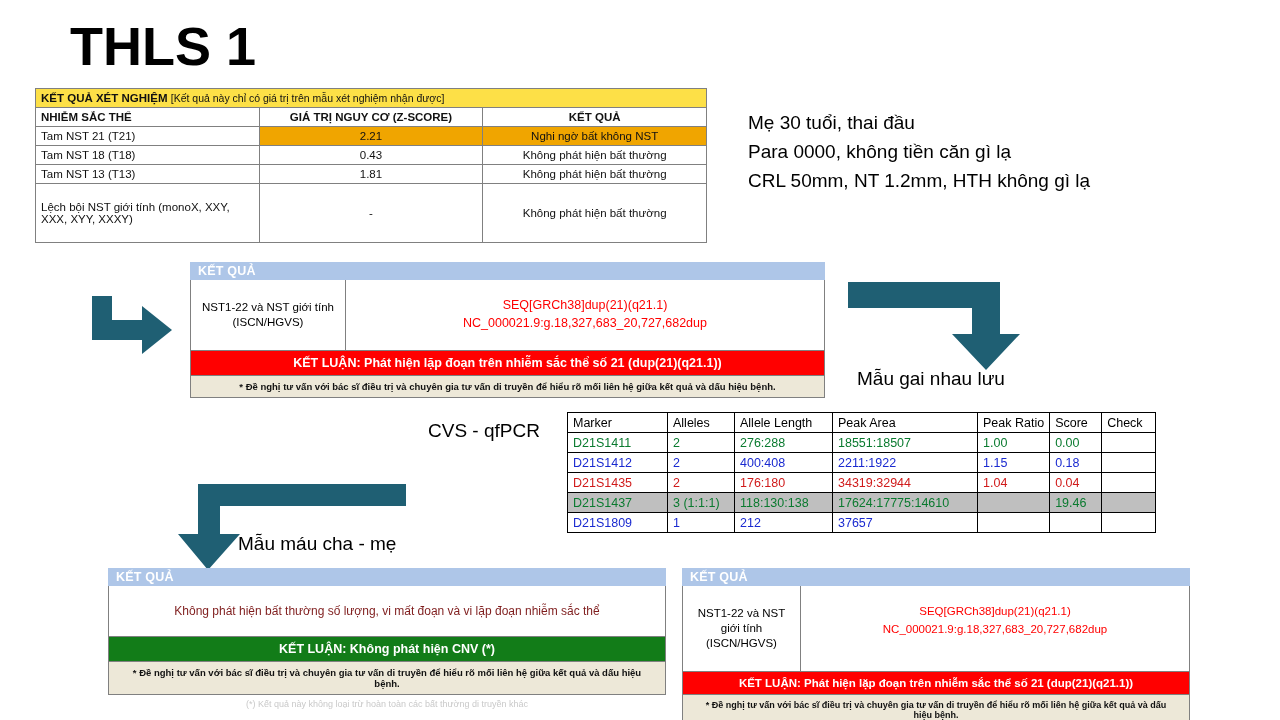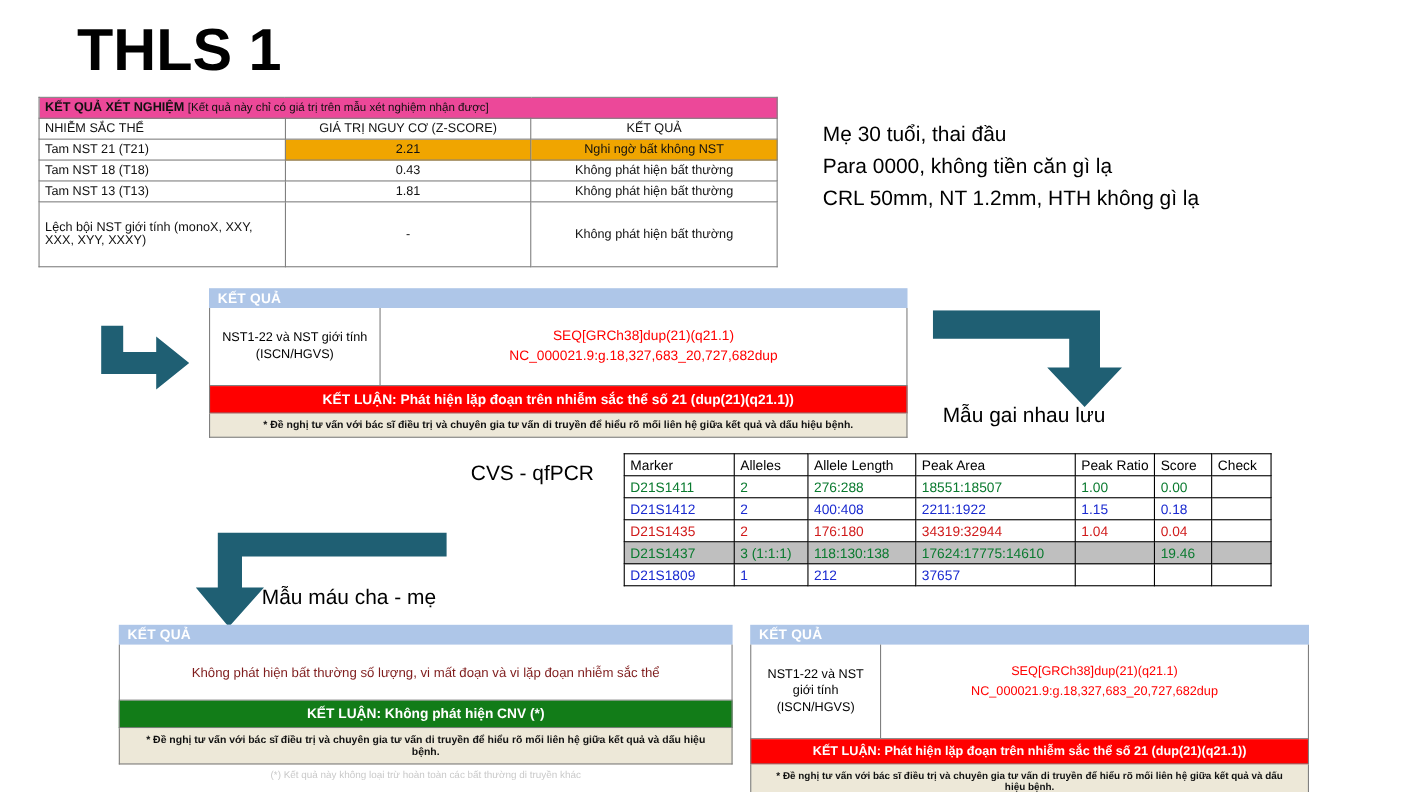--- a/index.html
+++ b/index.html
@@ -41,32 +41,32 @@
     font-size: 11.5px;
     color: #111111;
     table-layout: fixed;
   }
   .nipt-table td, .nipt-table th {
     border: 1px solid #808080;
     padding: 3px 5px;
     vertical-align: middle;
   }
   .nipt-banner {
-    background: #ec4899;
+    background: #fde047;
     font-weight: bold;
     font-size: 11.5px;
     padding: 3px 6px;
     text-align: left;
   }
   .nipt-banner .sub {
     font-weight: normal;
     font-size: 10.5px;
   }
   .nipt-head td {
-    font-weight: normal;
+    font-weight: bold;
     text-align: center;
     font-size: 11.5px;
   }
   .nipt-head td.first {
     text-align: left;
   }
   .nipt-table td.lbl {
     text-align: left;
   }
   .nipt-table td.mid {

